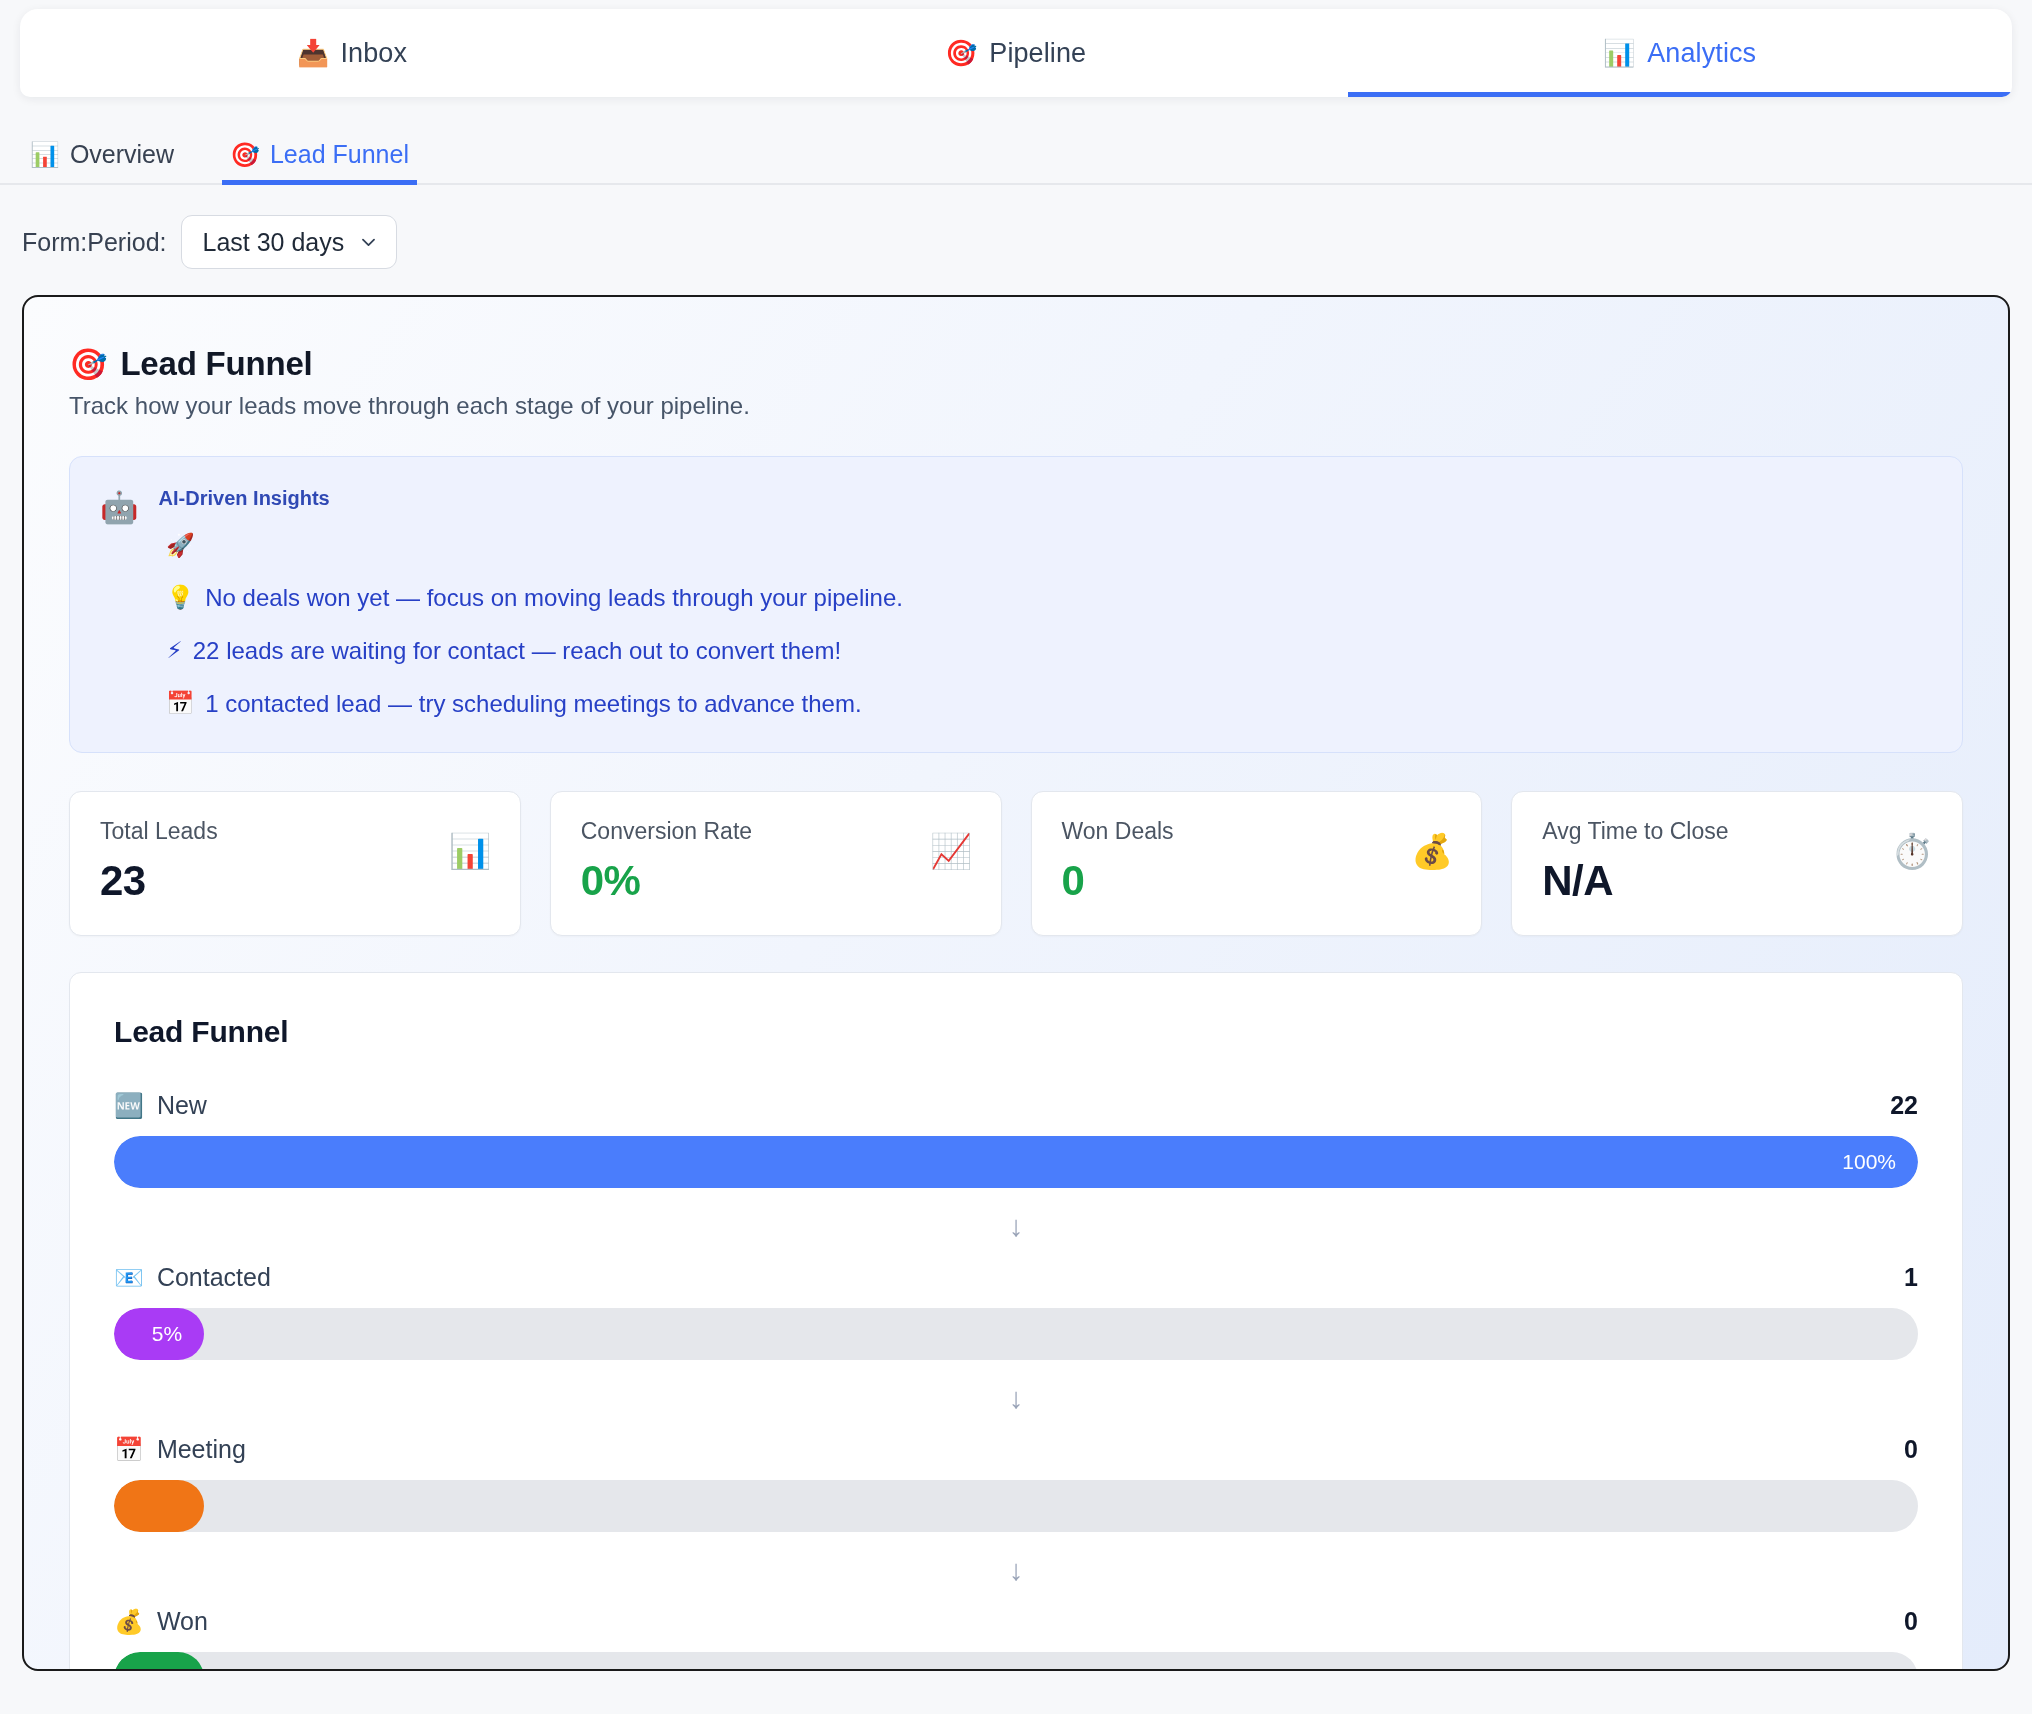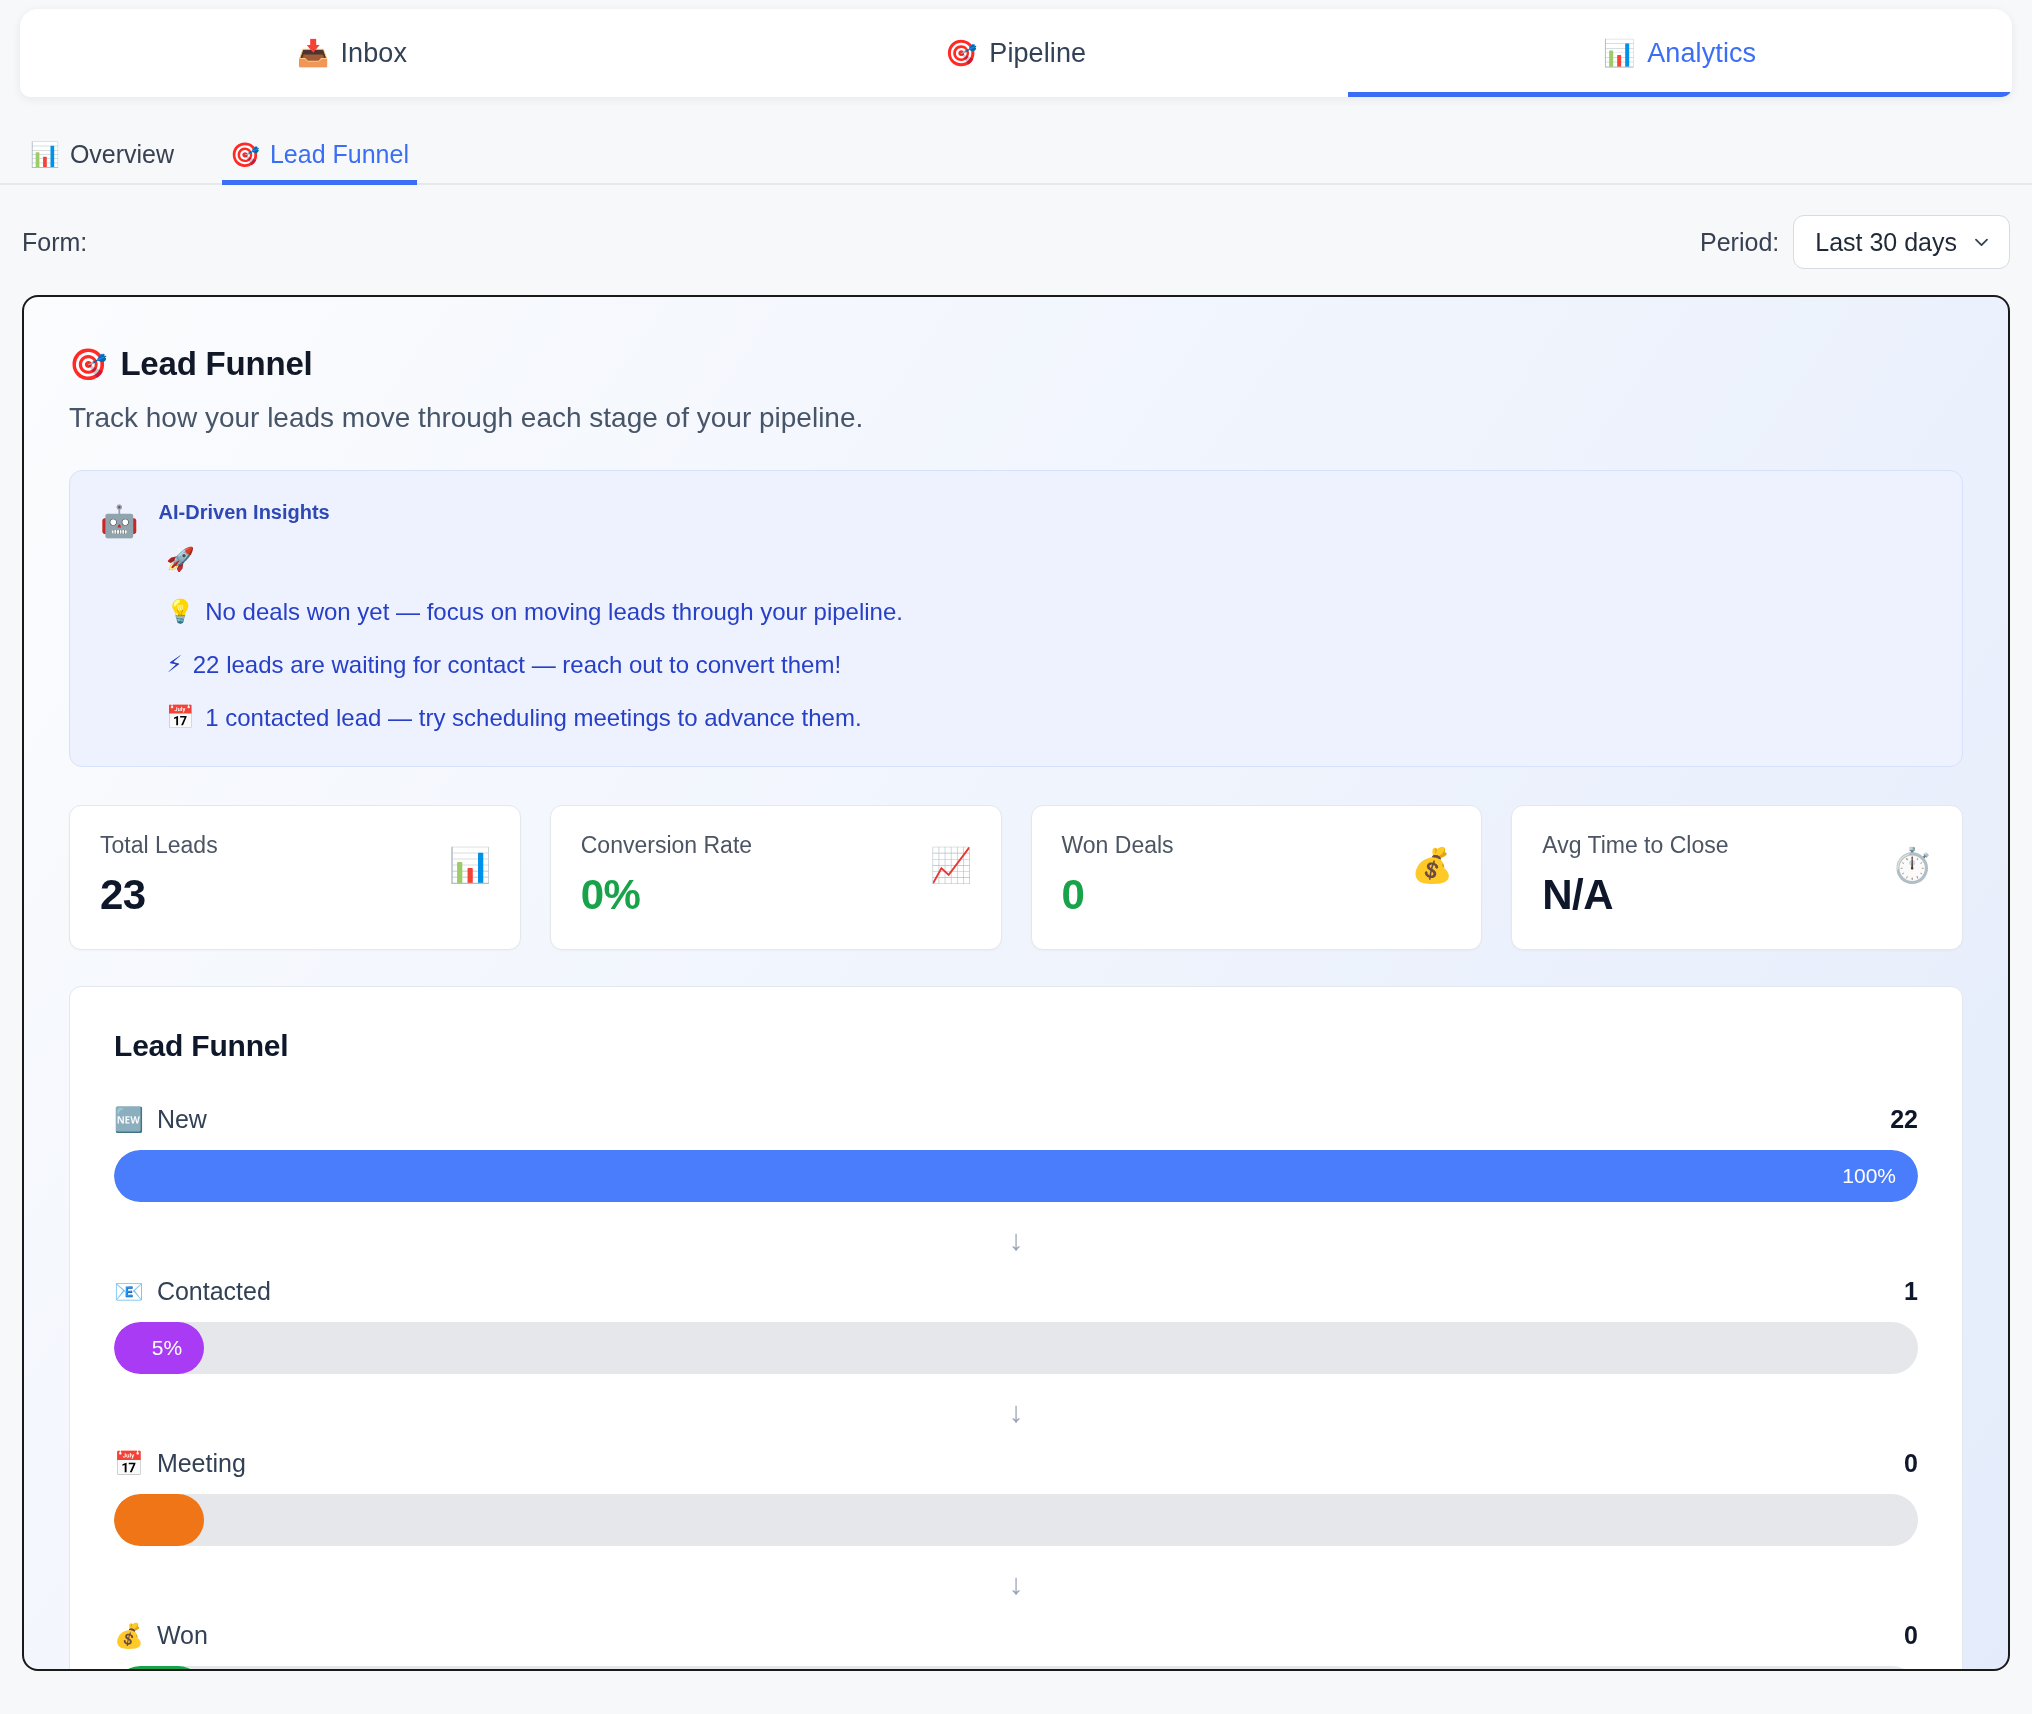--- a/index.html
+++ b/index.html
@@ -82,21 +82,20 @@
     position: absolute;
     left: 0; right: 0; bottom: -2px;
     height: 5px;
     background: #3b6ef5;
   }
 
   
   .filterbar {
     display: flex;
     align-items: center;
-    justify-content: space-between;
     padding: 30px 22px 26px 22px;
   }
   .filter-group { display: flex; align-items: center; gap: 14px; }
   .filter-label { font-size: 25px; color: #374151; }
   .select-box {
     position: relative;
     display: inline-flex;
     align-items: center;
     background: #fff;
     border: 1.5px solid #d7dbe2;
@@ -134,22 +133,22 @@
     display: flex;
     align-items: center;
     gap: 13px;
     font-size: 33px;
     font-weight: bold;
     color: #111827;
     letter-spacing: -.2px;
   }
   .card-title .emoji { font-size: 31px; }
   .card-sub {
-    margin-top: 19px;
-    font-size: 28px;
+    margin-top: 9px;
+    font-size: 24px;
     color: #475569;
   }
 
   
   .insights {
     margin-top: 36px;
     background: #eef2fe;
     border: 1.5px solid #d6e1fb;
     border-radius: 13px;
     padding: 30px 34px 34px 30px;

